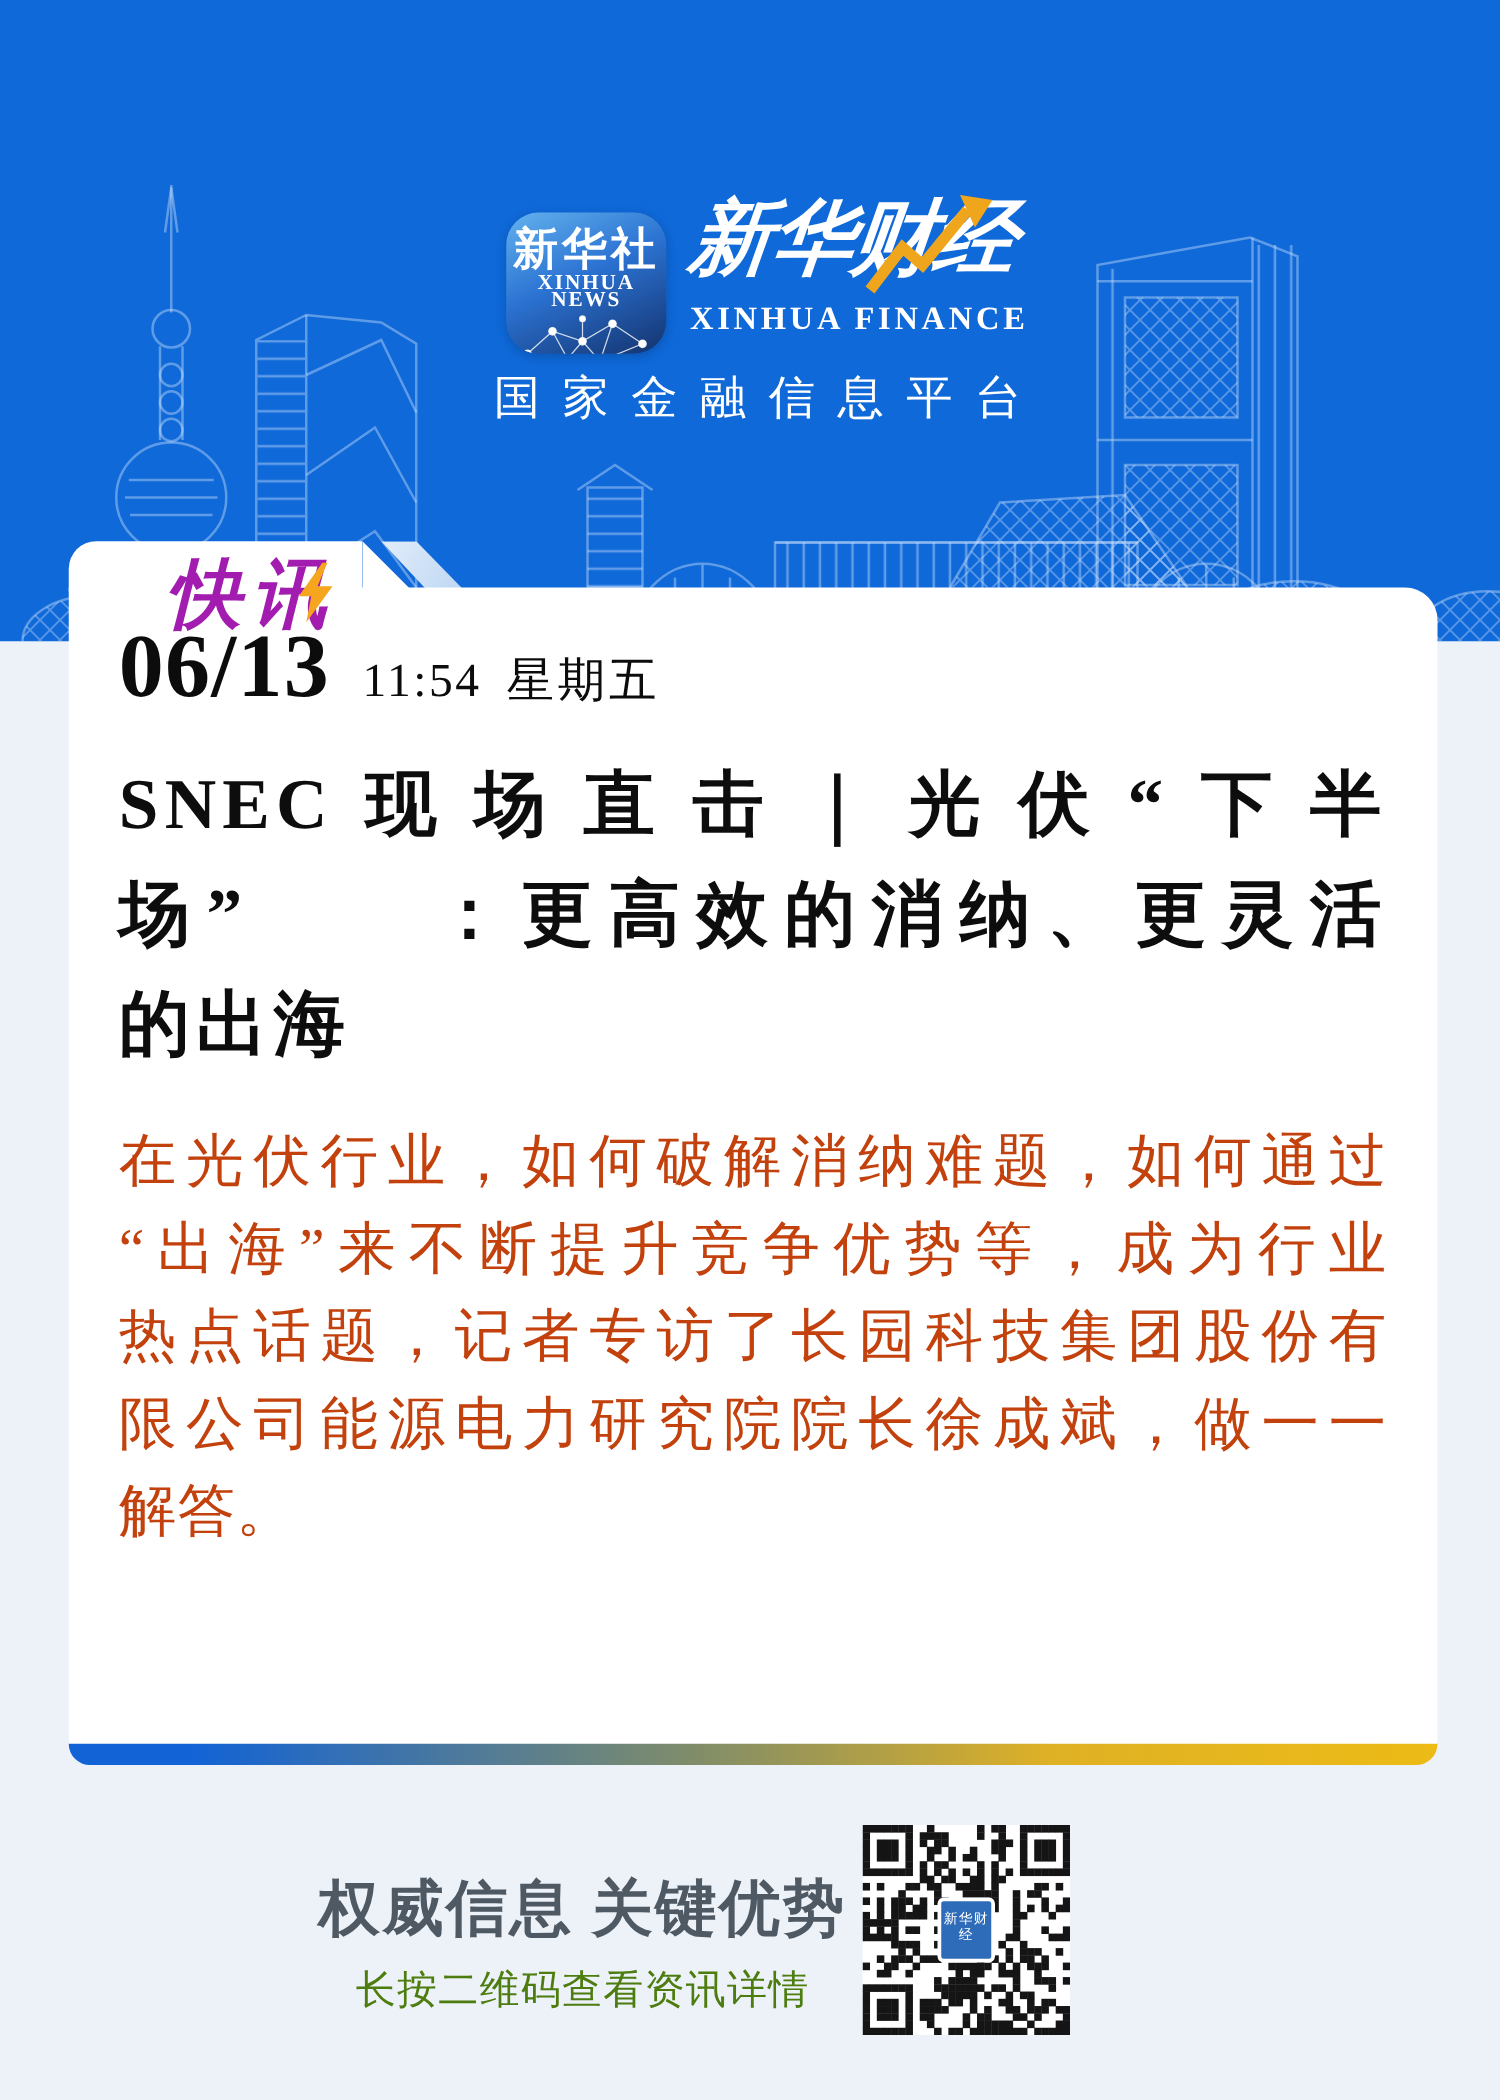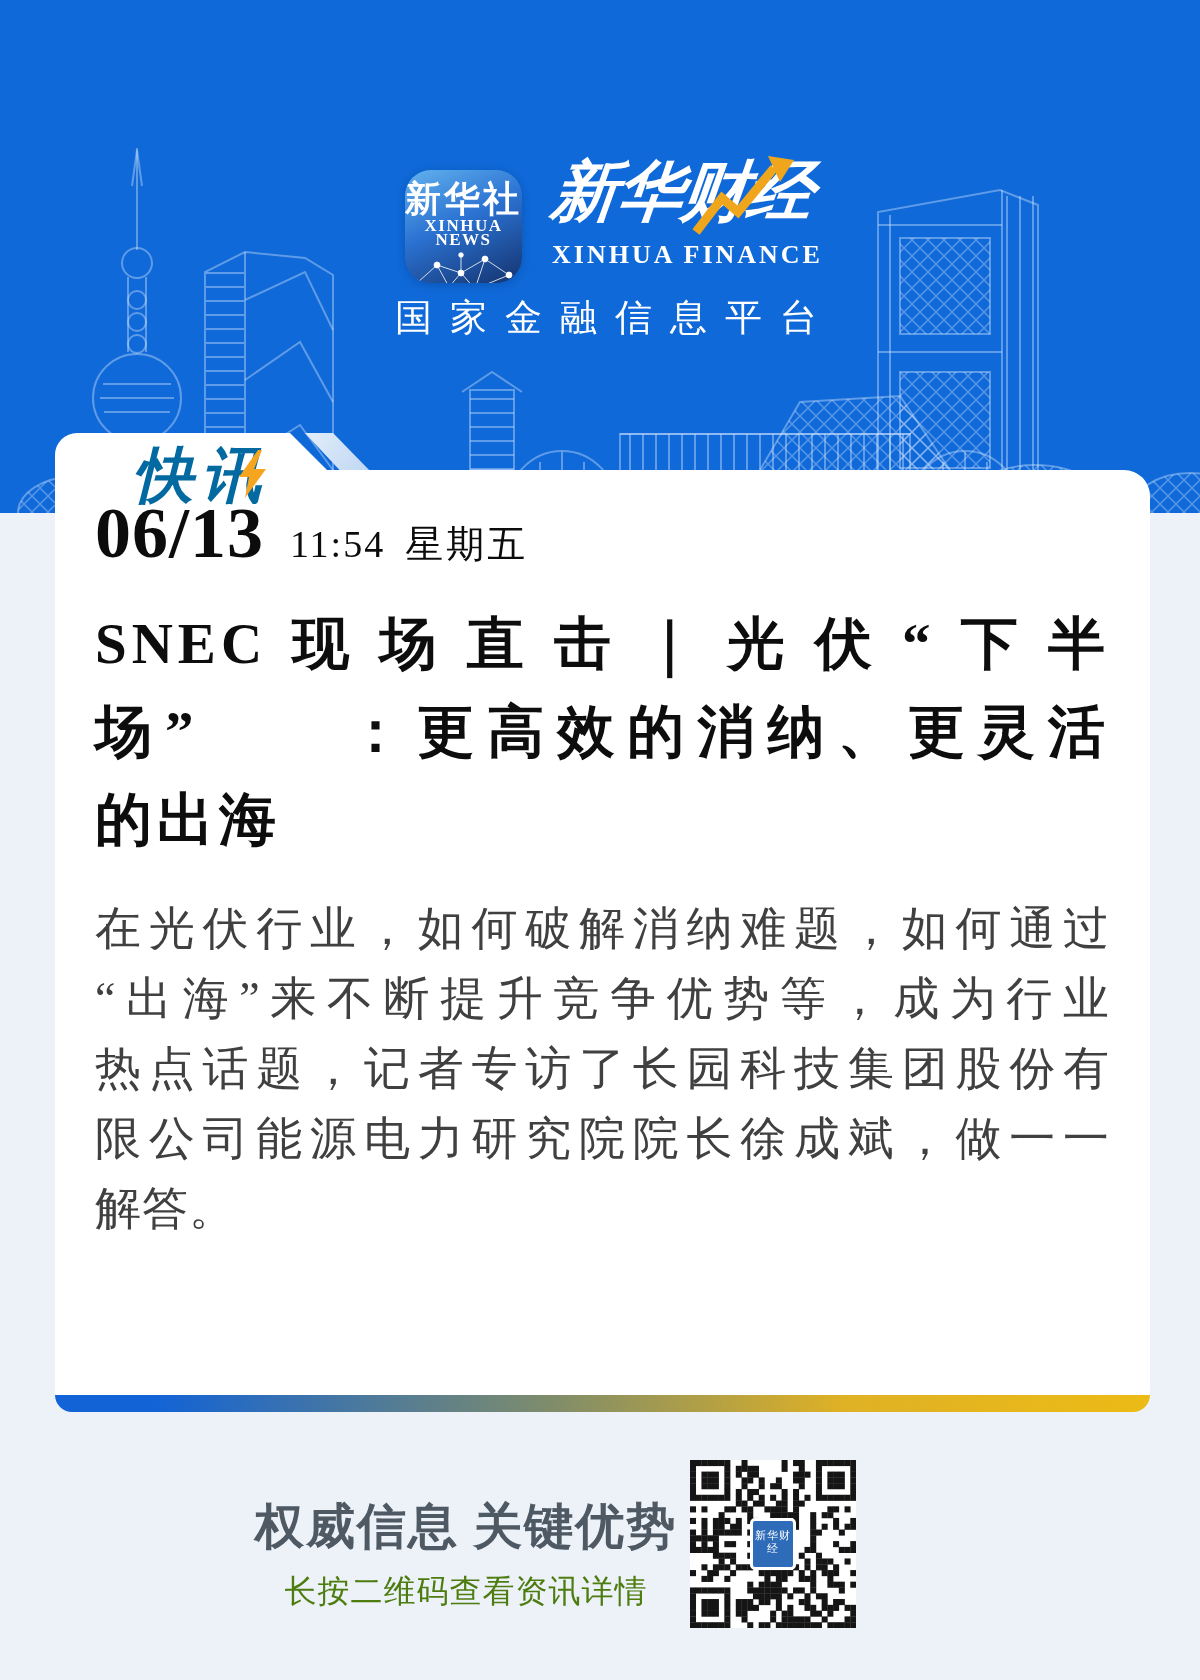--- a/index.html
+++ b/index.html
@@ -3,21 +3,21 @@
 <meta charset="utf-8">
 <style>
   html,body{margin:0;padding:0;}
   .page{position:relative;width:1200px;height:1680px;background:#EDF1F8;overflow:hidden;
         font-family:"Liberation Serif",serif;}
 
   
   .header{position:absolute;left:0;top:0;width:1200px;height:513px;background:#0F69D8;z-index:1;}
   .skyline{position:absolute;left:0;top:0;width:1200px;height:513px;}
 
-  .app-icon{position:absolute;left:405px;top:170px;width:117px;height:113px;border-radius:26px;
+  .app-icon{position:absolute;left:405px;top:170px;width:128px;height:113px;border-radius:26px;
             background:linear-gradient(155deg,#63B2EE 0%,#2B72D2 45%,#14336E 100%);
             text-align:center;color:#fff;overflow:hidden;box-shadow:0 2px 8px rgba(0,30,80,.25);}
   .app-icon .t1{font-size:36px;font-weight:bold;letter-spacing:3px;margin-top:9px;line-height:40px;}
   .app-icon .t2{font-size:17px;letter-spacing:1.5px;font-weight:bold;line-height:14px;}
   .app-icon svg{display:block;margin:2px auto 0;}
 
   .wordmark-block{position:absolute;left:552px;top:146px;width:265px;color:#fff;}
   .wordmark{font-size:66px;font-weight:bold;font-style:italic;letter-spacing:-1px;
             transform:skewX(-6deg);white-space:nowrap;line-height:92px;}
   .arrow-svg{position:absolute;left:138px;top:6px;pointer-events:none;}
@@ -29,36 +29,36 @@
 
   
   .card-tab{position:absolute;left:55px;top:433px;width:235px;height:40px;background:#fff;
             border-radius:22px 0 0 0;z-index:2;}
   .tab-diagonal{position:absolute;left:290px;top:433px;width:40px;height:40px;background:#fff;
             clip-path:polygon(0 0,100% 100%,0 100%);z-index:2;}
   .tab-stripe{position:absolute;left:294px;top:433px;width:78px;height:40px;z-index:1;
             background:linear-gradient(120deg,#E7F0FB,#BDD6F3);
             clip-path:polygon(14% 0,50% 0,100% 100%,62% 100%);}
   .badge{position:absolute;left:133px;top:436px;z-index:3;font-family:"Liberation Sans",sans-serif;
-         font-size:60px;font-weight:bold;font-style:italic;color:#0369a1;letter-spacing:8px;}
+         font-size:60px;font-weight:bold;font-style:italic;color:#a21caf;letter-spacing:8px;}
   .bolt-svg{position:absolute;left:106px;top:14px;}
 
   .card{position:absolute;left:55px;top:470px;width:1095px;height:942px;background:#fff;
         border-radius:0 26px 22px 22px;z-index:2;}
 
   .date-row{position:absolute;left:40px;top:22px;display:flex;align-items:baseline;color:#0C0C0C;}
   .date{font-size:72px;font-weight:bold;letter-spacing:1px;}
   .time{font-size:38px;margin-left:26px;letter-spacing:2px;}
   .weekday{font-size:38px;margin-left:20px;letter-spacing:3px;}
 
   .headline{position:absolute;left:40px;top:130px;width:1015px;color:#0D0D0D;
             font-size:57px;font-weight:bold;line-height:88px;letter-spacing:5px;}
   .headline .hline:not(.last){text-align:justify;text-align-last:justify;}
 
-  .body-text{position:absolute;left:40px;top:424px;width:1015px;color:#404040;
+  .body-text{position:absolute;left:40px;top:424px;width:1015px;color:#c2410c;
              font-size:46px;line-height:70px;letter-spacing:1px;}
   .body-text .bline:not(.last){text-align:justify;text-align-last:justify;}
 
   .grad-bar{position:absolute;left:0;bottom:0;width:100%;height:17px;
             border-radius:0 0 22px 22px;
             background:linear-gradient(90deg,#1263D6 0%,#1263D6 9%,#7E8C6B 45%,#DFB125 72%,#ECBB16 100%);}
 
   
   .slogan{position:absolute;left:156px;top:1494px;width:620px;text-align:center;
           font-size:49px;font-weight:bold;color:#4E5963;letter-spacing:2px;}

